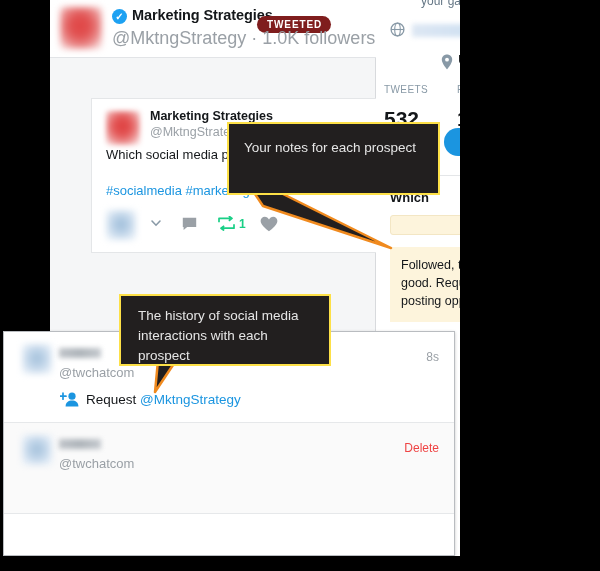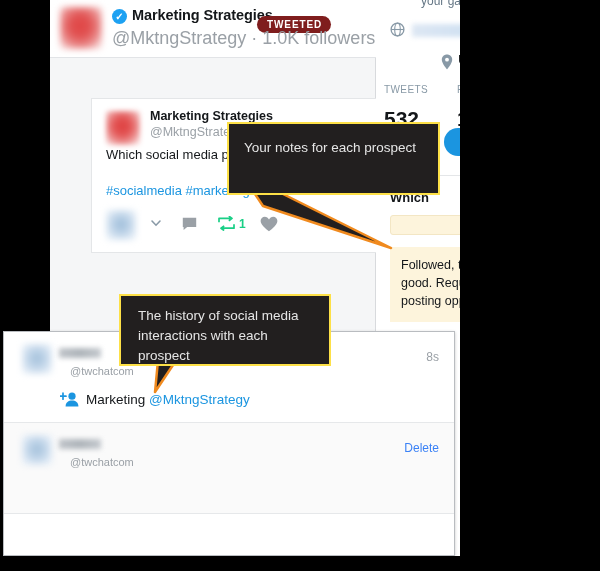--- a/index.html
+++ b/index.html
@@ -232,28 +232,28 @@
     background: radial-gradient(ellipse at 50% 48%, #a3c0da 0%, #bcd2e7 35%, #dde8f4 70%, #f3f8fc 100%);
     filter: blur(3.2px);
   }
   .hr-name-blur {
     position: absolute; left: 55px; top: 16px;
     width: 42px; height: 10px;
     background: linear-gradient(90deg,#bfc4c9,#aeb4ba 50%,#c4c9ce);
     filter: blur(2.6px);
   }
   .hr-handle {
-    position: absolute; left: 66px; top: 33px;
-    font-size: 11px; color: #9aa0a6;
+    position: absolute; left: 55px; top: 33px;
+    font-size: 13px; color: #9aa0a6;
   }
   .hr-meta {
     position: absolute; right: 17px; top: 18px;
     font-size: 12px; color: #9aa0a6;
   }
-  .hr-meta.link { color: #3b82f6; }
+  .hr-meta.link { color: #ef4444; }
   .hr-action {
     position: absolute; left: 56px; top: 57px;
     font-size: 13.5px; color: #14171a;
   }
   .hr-action .ic { position: relative; top: 3px; margin-right: 7px; }
   .hr-action a { color: #1b95e0; text-decoration: none; }
   .hist-divider {
     position: absolute; left: 0; top: 90px;
     width: 452px; height: 1px; background: #e6e8ea;
   }
@@ -399,21 +399,21 @@
     <div class="hist-row" style="top:0">
       <div class="hr-avatar"></div>
       <div class="hr-name-blur"></div>
       <div class="hr-handle">@twchatcom</div>
       <div class="hr-meta">8s</div>
       <div class="hr-action">
         <svg class="ic" width="19" height="15" viewBox="0 0 19 15">
           <circle cx="12" cy="4.2" r="3.6" fill="#1b95e0"></circle>
           <path d="M5.6 14.4 C5.6 10.6 8.5 8.6 12 8.6 C15.5 8.6 18.4 10.6 18.4 14.4 Z" fill="#1b95e0"></path>
           <path d="M3 1.2 V7.2 M0 4.2 H6" stroke="#1b95e0" stroke-width="1.7" stroke-linecap="round"></path>
-        </svg><span>Marketing </span><a href="#">@MktngStrategy</a>
+        </svg><span>Request </span><a href="#">@MktngStrategy</a>
       </div>
       <div class="hist-divider"></div>
     </div>
 
     <div class="hist-row alt" style="top:91px">
       <div class="hr-avatar"></div>
       <div class="hr-name-blur"></div>
       <div class="hr-handle">@twchatcom</div>
       <div class="hr-meta link">Delete</div>
     </div>

